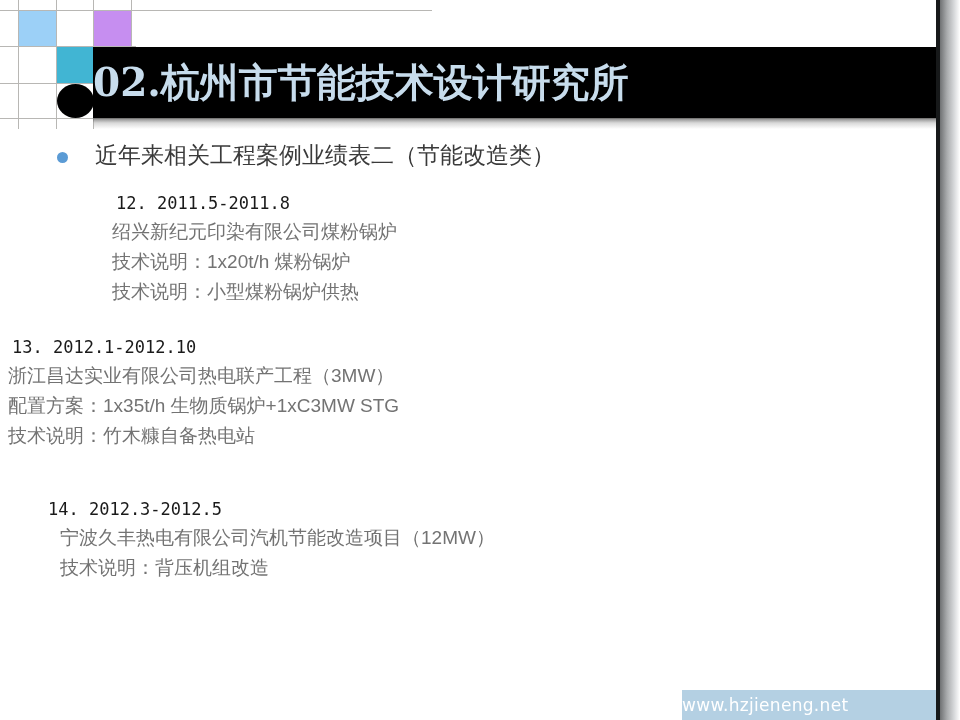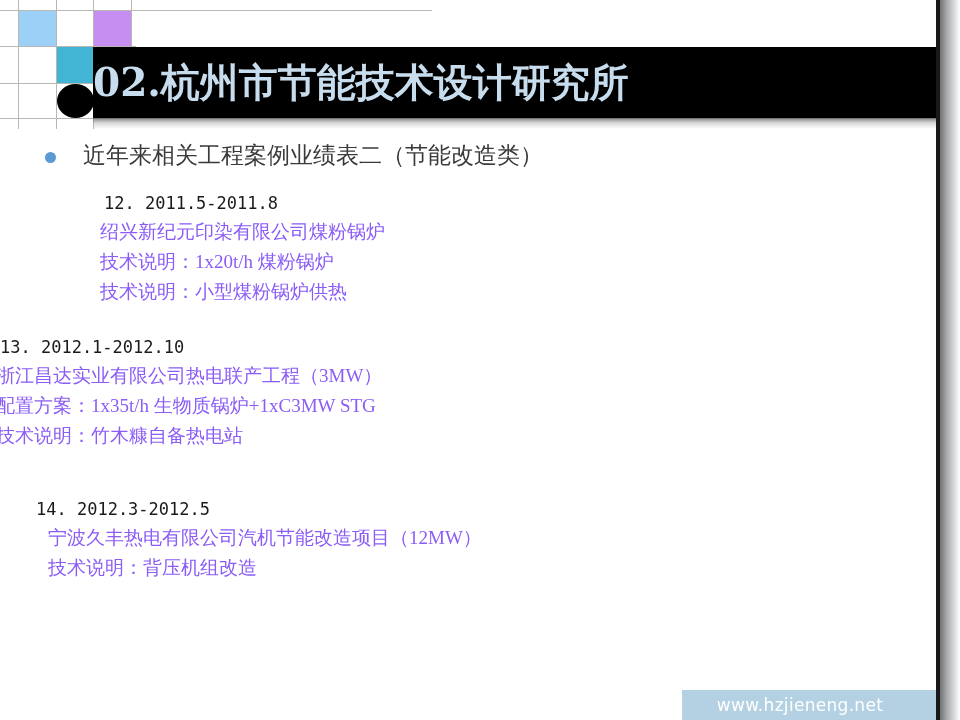--- a/index.html
+++ b/index.html
@@ -91,21 +91,21 @@
     font-weight: bold;
     letter-spacing: 0px;
     line-height: 58px;
     white-space: nowrap;
     text-shadow: 1px 1px 1px rgba(0,0,0,0.9);
   }
 
   
   .content {
     position: absolute;
-    left: 0;
+    left: 12px;
     top: 140px;
     width: 916px;
   }
   .bullet-row {
     position: relative;
     height: 34px;
     padding-left: 45px;
   }
   .bullet-dot {
     position: absolute;
@@ -132,23 +132,23 @@
     margin-top: 0px;
   }
   .entry-head {
     font-family: "DejaVu Sans Mono", "Liberation Mono", monospace;
     font-size: 17px;
     color: #1a1a1a;
     line-height: 27px;
     white-space: nowrap;
   }
   .entry-line {
-    font-family: Liberation Serif, serif;
+    font-family: Liberation Sans, sans-serif;
     font-size: 19px;
-    color: #8b5cf6;
+    color: #737373;
     line-height: 30px;
     white-space: nowrap;
   }
 
   .entry-12 { padding-left: 104px; margin-top: 16px; }
   .entry-12 .entry-body { padding-left: -3px; }
   .entry-13 { margin-top: 27px; }
   .entry-14 { padding-left: 36px; margin-top: 45px; }
   .entry-body { margin-left: -4px; }
   .entry-14 .entry-body { margin-left: 12px; }
@@ -162,21 +162,20 @@
     height: 30px;
     background: #b4d0e3;
   }
   .footer-text {
     position: absolute;
     left: 682px;
     top: 690px;
     width: 236px;
     height: 30px;
     line-height: 30px;
-    text-align: center;
     color: #ffffff;
     font-family: "DejaVu Sans", "Liberation Sans", sans-serif;
     font-size: 17px;
     letter-spacing: 0.3px;
   }
 </style>
 </head>
 <body>
 
 <div id="slide-root">

